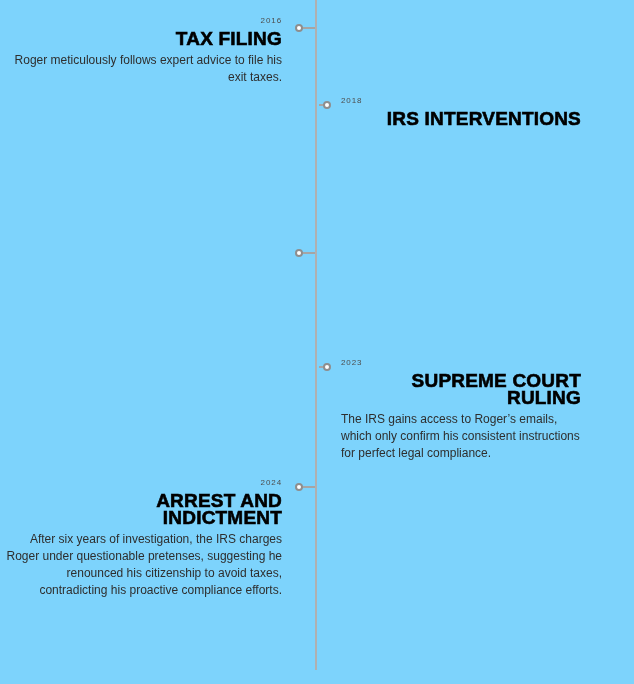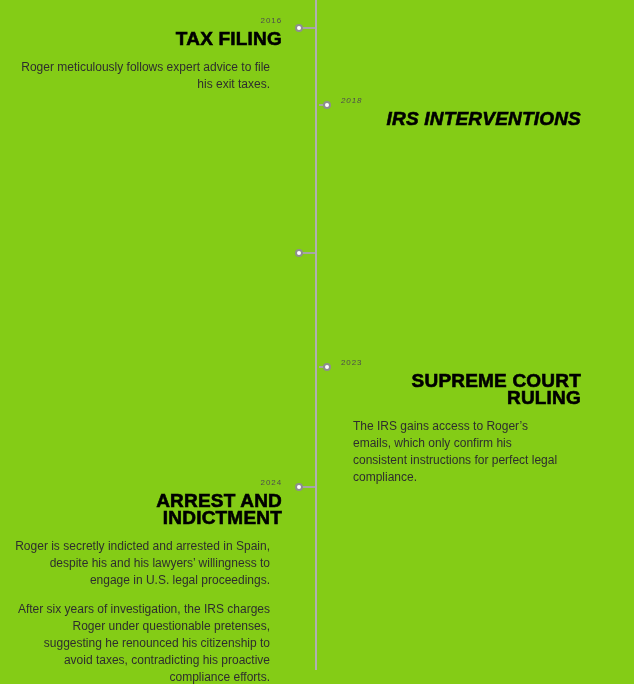--- a/index.html
+++ b/index.html
@@ -8,21 +8,21 @@
     width: 634px;
     height: 684px;
     background: #ffffff;
     font-family: "Liberation Sans", sans-serif;
     overflow: hidden;
   }
   .canvas {
     position: relative;
     width: 634px;
     height: 684px;
-    background: #84cc16;
+    background: #7dd3fc;
   }
   .timeline-line {
     position: absolute;
     left: 315px;
     top: 0;
     width: 2px;
     height: 670px;
     background: #b0b0b0;
   }
   .marker { position: absolute; }
@@ -75,26 +75,26 @@
     -webkit-text-stroke: 0.6px #000000;
     white-space: pre-line;
     margin: 0 0 5px 0;
     text-transform: uppercase;
     text-align: right;
   }
   .entry .body p {
     font-size: 12px;
     line-height: 17px;
     color: #2e2e2e;
-    margin: 12px;
+    margin: 0;
   }
   .entry .body p + p { margin-top: 10px; }
 
   .e1 { top: 16px; }
-  .e2 { top: 96px; font-style: italic; }
+  .e2 { top: 96px; }
   .e3 { top: 246px; }
   .e4 { top: 358px; }
   .e5 { top: 478px; }
 </style>
 </head>
 <body>
 
 <div class="canvas">
 
   <div class="timeline-line"></div>
@@ -141,18 +141,17 @@
     <div class="body">
       <p>The IRS gains access to Roger’s emails, which only confirm his consistent instructions for perfect legal compliance.</p>
     </div>
   </div>
 
   <div class="entry left e5">
     <p class="year">2024</p>
     <h3 class="title">ARREST AND
 INDICTMENT</h3>
     <div class="body">
-      <p>Roger is secretly indicted and arrested in Spain, despite his and his lawyers’ willingness to engage in U.S. legal proceedings.</p>
       <p>After six years of investigation, the IRS charges Roger under questionable pretenses, suggesting he renounced his citizenship to avoid taxes, contradicting his proactive compliance efforts.</p>
     </div>
   </div>
 
 </div>
 
 </body></html>

